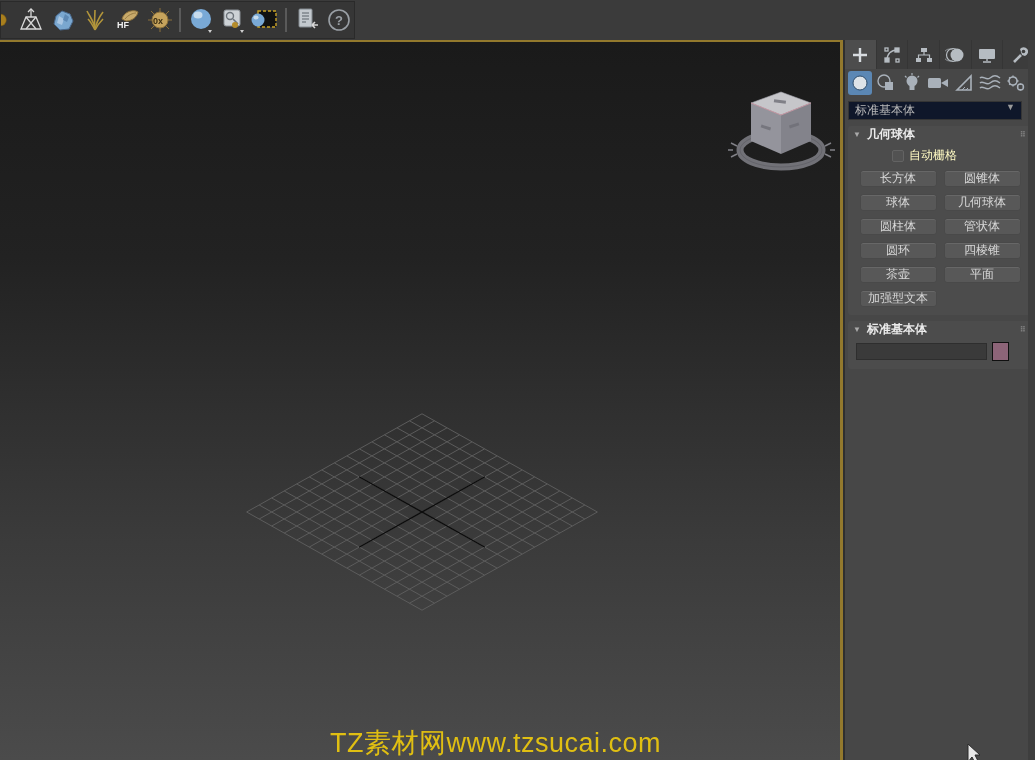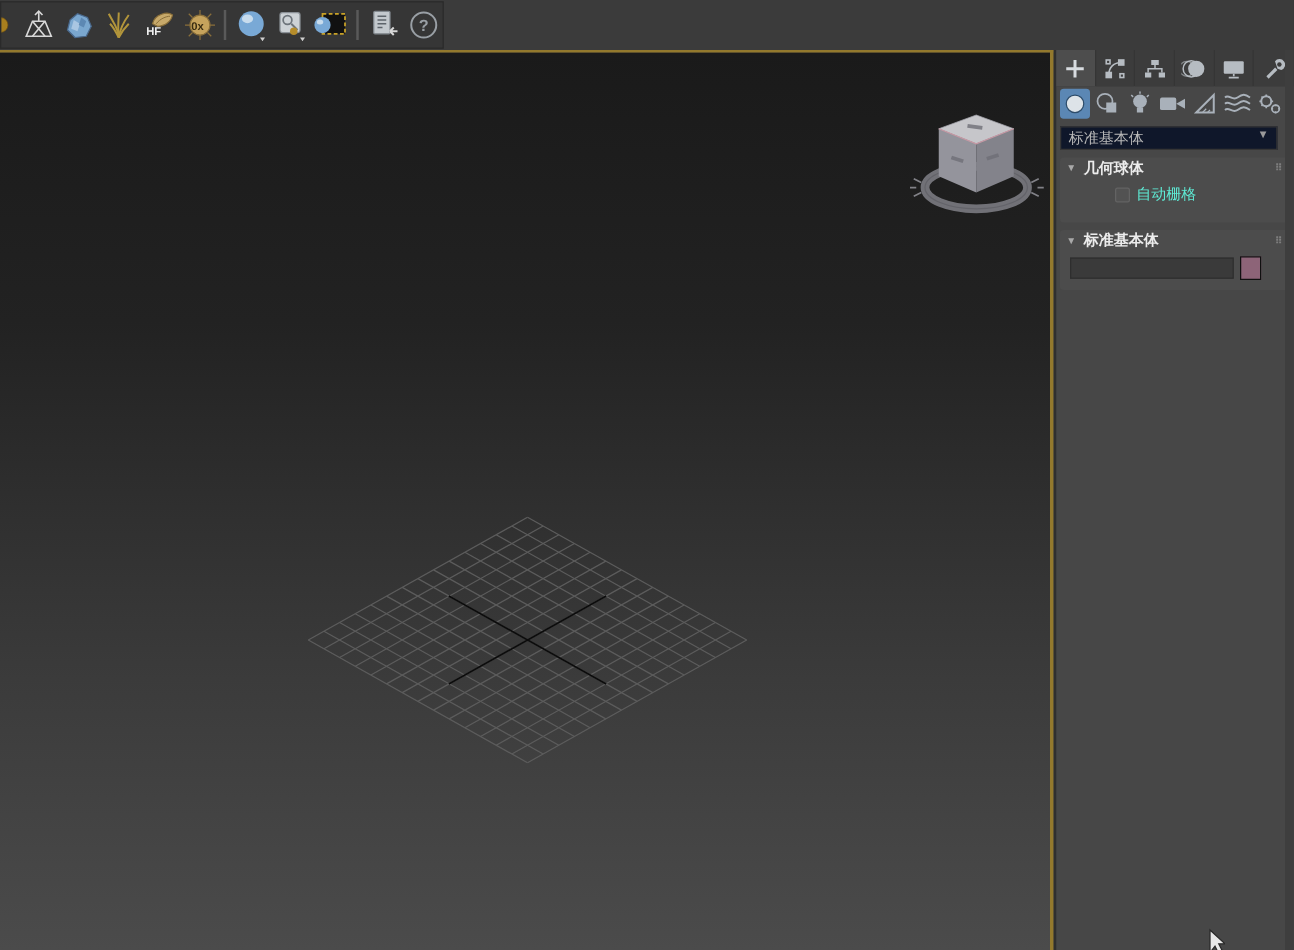--- a/index.html
+++ b/index.html
@@ -46,21 +46,21 @@
     align-items:flex-start; padding:0 6px; }
   .combo .arrow { margin-left:auto; color:#9a9a9a; font-size:9px; }
 
   .rollout { margin:2px 3px 6px 3px; background:#4c4c4c; border-radius:3px;
     padding-bottom:8px; }
   .ro-head { height:17px; display:flex; align-items:center; padding:0 5px;
     color:#ececec; font-size:12px; font-weight:bold; }
   .ro-head .tri { color:#a9a9a9; font-size:8px; margin-right:6px; }
   .ro-head .grip { margin-left:auto; color:#7d7d7d; font-size:8px; letter-spacing:1px; }
   .autogrid { display:flex; align-items:center; gap:5px; margin:4px 0 6px 44px;
-    color:#5eead4; font-size:12px; }
+    color:#fef9c3; font-size:12px; }
   .checkbox { width:12px; height:12px; background:#525252; border:1px solid #636363;
     border-radius:2px; }
   .btn-grid { display:grid; grid-template-columns:77px 77px; gap:7px 7px;
     justify-content:center; }
   .pbtn { height:17px; background:#585858; border:1px solid #494949;
     box-shadow:inset 0 1px 0 #676767; border-radius:3px; color:#d8d8d8;
     font-size:12px; display:flex; align-items:center; justify-content:center;
     cursor:default; white-space:nowrap; }
   .namerow { display:flex; align-items:center; gap:5px; padding:4px 8px 0 8px; }
   .name-input { width:131px; height:17px; background:#3a3a3a; border:1px solid #2e2e2e;
@@ -222,20 +222,21 @@
         <path d="M24 41l30 12 30-12" fill="none" stroke="#c799a5" stroke-width="1"></path>
         <g fill="#6f6f77" opacity="0.8">
           <rect x="47" y="38" width="12" height="3" transform="rotate(8 53 39)"></rect>
           <rect x="33" y="60" width="3" height="12" transform="skewY(20)" opacity="0"></rect>
           <rect x="62" y="62" width="10" height="3" transform="rotate(-18 67 63)"></rect>
           <rect x="34" y="64" width="10" height="3" transform="rotate(18 39 65)"></rect>
         </g>
       </g>
     </svg>
 
+    <div class="watermark" style="color: rgb(224, 191, 18);">TZ素材网www.tzsucai.com</div>
   </div>
 
   <div class="panel">
     <div class="panel-edge"></div>
 
     <div class="tabs">
       <div class="tab active">
         <svg width="18" height="18" viewBox="0 0 18 18">
           <path d="M9 2v14M2 9h14" stroke="#d8dce0" stroke-width="2.4"></path>
         </svg>
@@ -343,20 +344,33 @@
     <div class="rollout">
       <div class="ro-head">
         <span class="tri">▼</span>
         <span>几何球体</span>
         <span class="grip">⠿</span>
       </div>
       <div class="autogrid">
         <span class="checkbox"></span>
         <span>自动栅格</span>
       </div>
+      <div class="btn-grid">
+        <div class="pbtn">长方体</div>
+        <div class="pbtn">圆锥体</div>
+        <div class="pbtn">球体</div>
+        <div class="pbtn">几何球体</div>
+        <div class="pbtn">圆柱体</div>
+        <div class="pbtn">管状体</div>
+        <div class="pbtn">圆环</div>
+        <div class="pbtn">四棱锥</div>
+        <div class="pbtn">茶壶</div>
+        <div class="pbtn">平面</div>
+        <div class="pbtn">加强型文本</div>
+      </div>
     </div>
 
     <div class="rollout">
       <div class="ro-head">
         <span class="tri">▼</span>
         <span>标准基本体</span>
         <span class="grip">⠿</span>
       </div>
       <div class="namerow">
         <input class="name-input" type="text" value="" style="">

